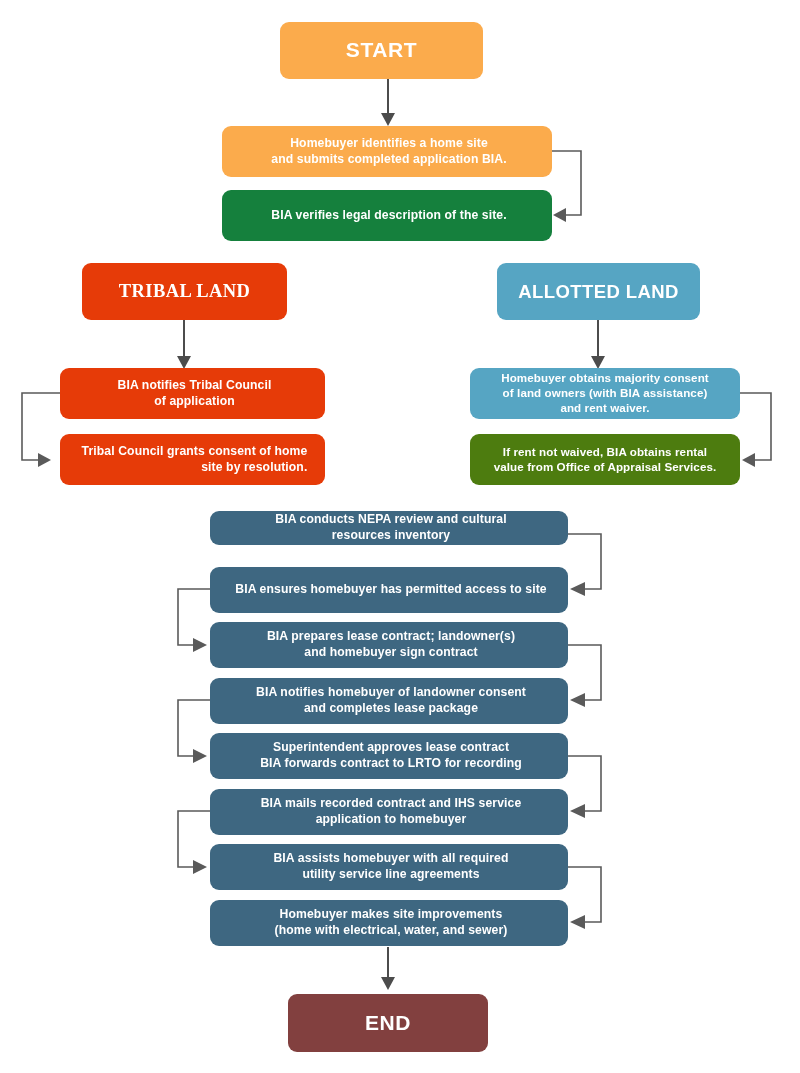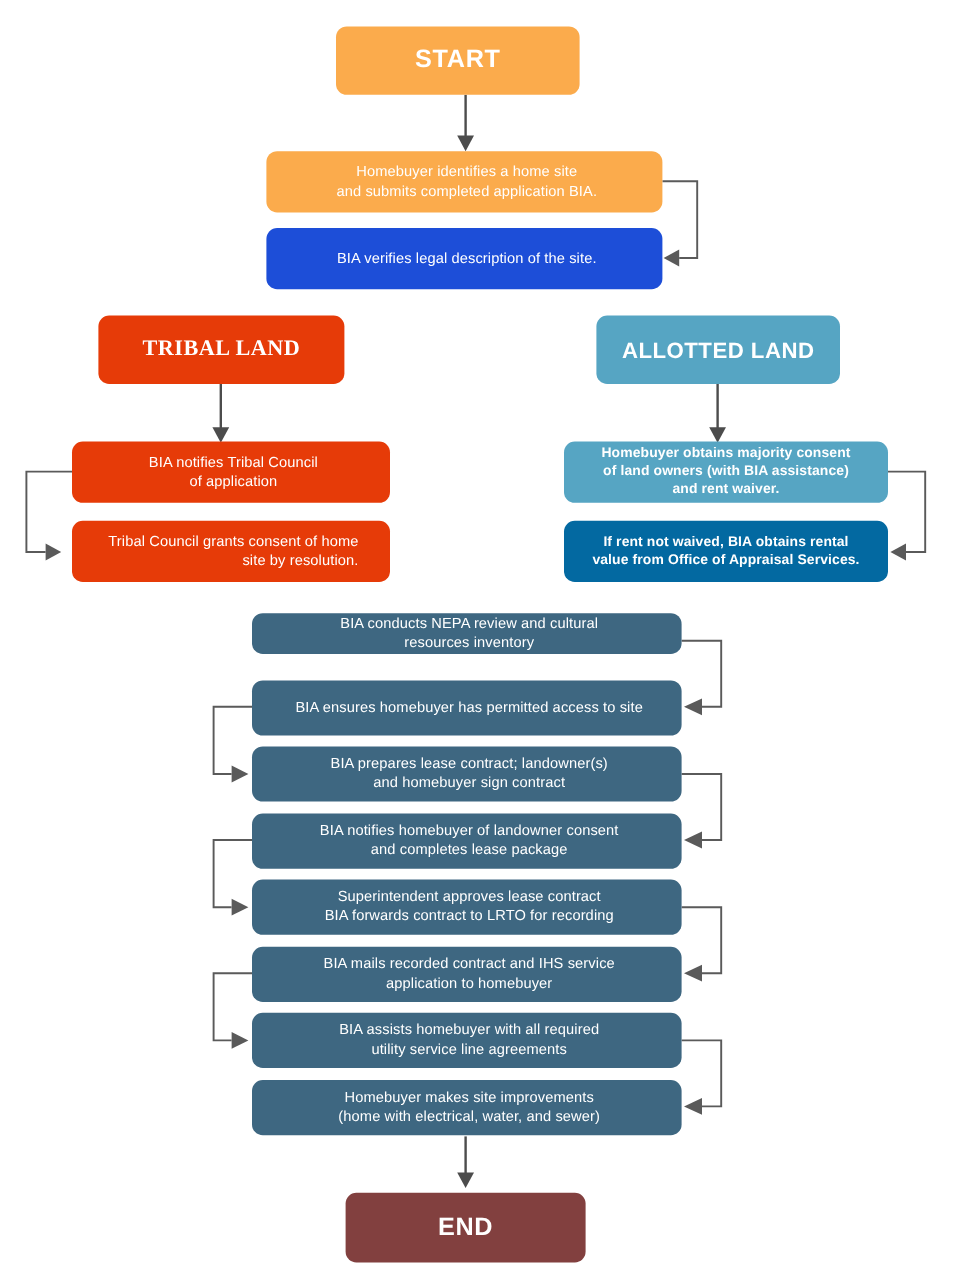--- a/index.html
+++ b/index.html
@@ -38,21 +38,21 @@
     font-weight: bold;
     letter-spacing: 0.6px;
   }
   .header-node {
     font-size: 18.5px;
     font-weight: bold;
     letter-spacing: 0.4px;
   }
   .process {
     font-size: 12.2px;
-    font-weight: normal;
+    font-weight: bold;
     padding-left: 16px;
   }
   .process-small {
     font-size: 11.6px;
     font-weight: bold;
   }
   
   #connectors {
     position: absolute;
     left: 0;
@@ -128,37 +128,37 @@
 
     <path class="conn-line" d="M388,947 L388,978"></path>
     <polygon class="conn-head" points="381,977 395,977 388,990"></polygon>
   </svg>
 
   <div class="node terminal" style="left:280px; top:22px; width:203px; height:57px; background:#fbab4c;">START</div>
 
   <div class="node process" style="left:222px; top:126px; width:330px; height:51px; background:#fbab4c;">Homebuyer identifies a home site
 and submits completed application BIA.</div>
 
-  <div class="node process" style="left:222px; top:190px; width:330px; height:51px; background:#1d4ed8;">BIA verifies legal description of the site.</div>
+  <div class="node process" style="left:222px; top:190px; width:330px; height:51px; background:#15803d;">BIA verifies legal description of the site.</div>
 
   <div class="node header-node" style="left:82px; top:263px; width:205px; height:57px; background:#e63b08;font-family:Liberation Serif, serif;">TRIBAL LAND</div>
 
   <div class="node process" style="left:60px; top:368px; width:265px; height:51px; background:#e63b08;">BIA notifies Tribal Council
 of application</div>
 
   <div class="node process" style="left:60px; top:434px; width:265px; height:51px; background:#e63b08;text-align:right;">Tribal Council grants consent of home
 site by resolution.</div>
 
   <div class="node header-node" style="left:497px; top:263px; width:203px; height:57px; background:#56a5c3;">ALLOTTED LAND</div>
 
   <div class="node process-small" style="left:470px; top:368px; width:270px; height:51px; background:#56a5c3;">Homebuyer obtains majority consent
 of land owners (with BIA assistance)
 and rent waiver.</div>
 
-  <div class="node process-small" style="left:470px; top:434px; width:270px; height:51px; background:#0369a1;">If rent not waived, BIA obtains rental
+  <div class="node process-small" style="left:470px; top:434px; width:270px; height:51px; background:#4d7c0f;">If rent not waived, BIA obtains rental
 value from Office of Appraisal Services.</div>
 
   <div class="node process" style="left:210px; top:511px; width:358px; height:34px; background:#3e6781;">BIA conducts NEPA review and cultural
 resources inventory</div>
 
   <div class="node process" style="left:210px; top:567px; width:358px; height:46px; background:#3e6781;">BIA ensures homebuyer has permitted access to site</div>
 
   <div class="node process" style="left:210px; top:622px; width:358px; height:46px; background:#3e6781;">BIA prepares lease contract; landowner(s)
 and homebuyer sign contract</div>
 

